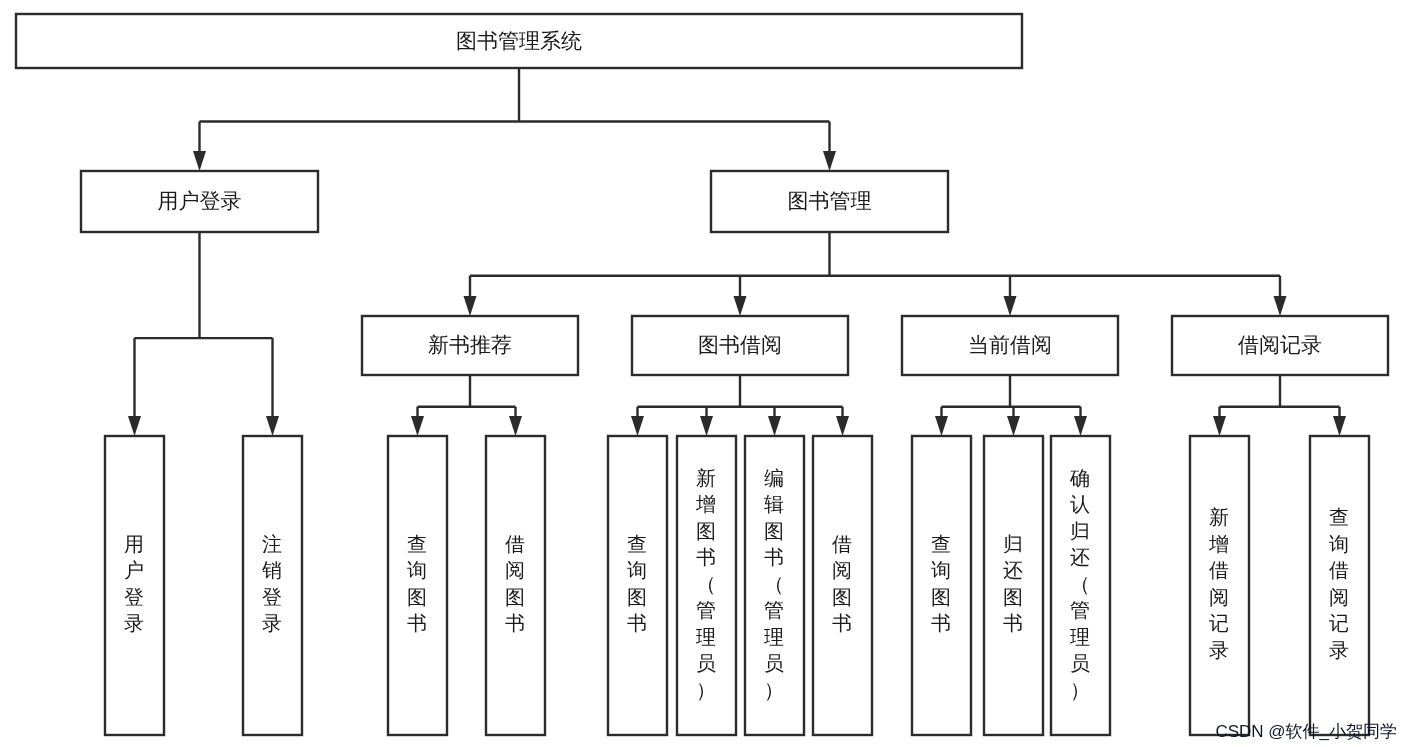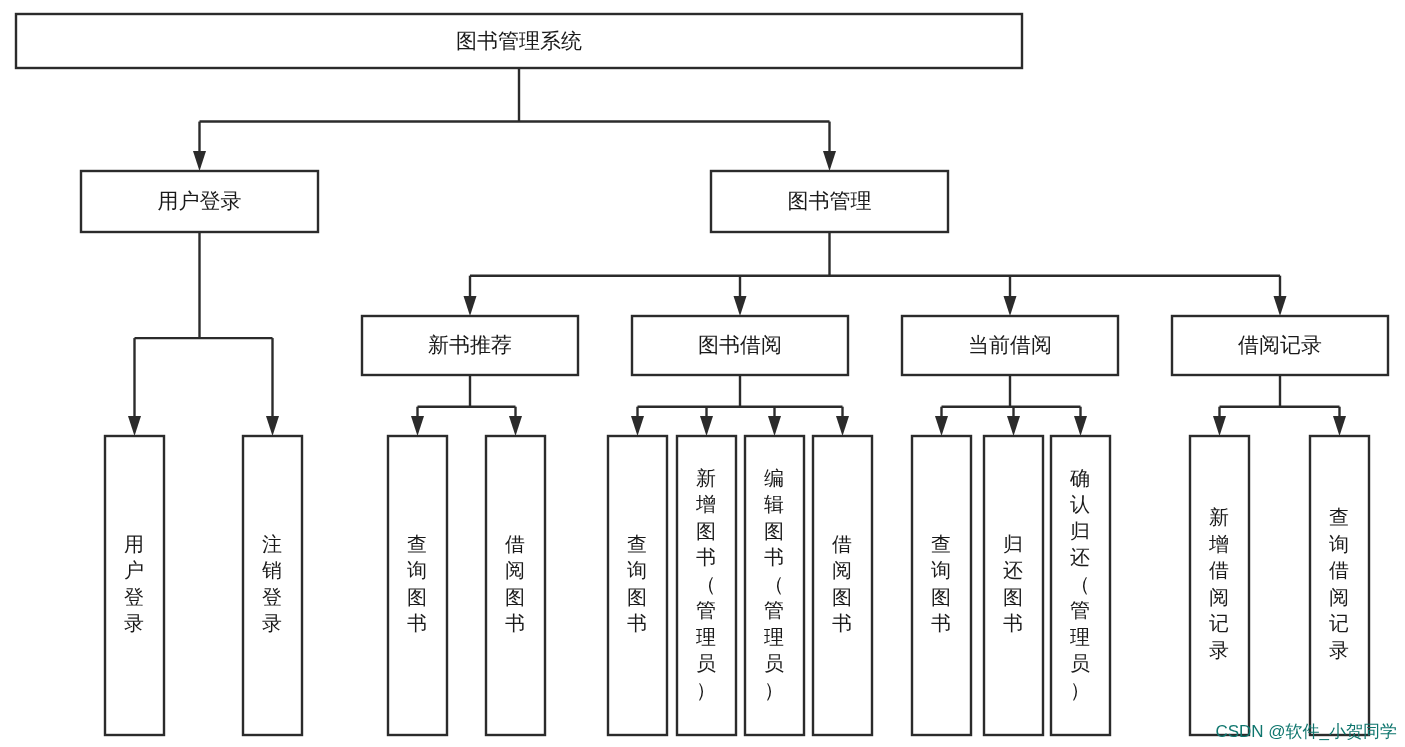--- a/index.html
+++ b/index.html
@@ -51,21 +51,21 @@
   .node-label.vertical {
     font-size: 20px;
     letter-spacing: 1px;
   }
   .watermark {
     position: absolute;
     right: 8px;
     bottom: 4px;
     font-family: "Liberation Sans", "DejaVu Sans", sans-serif;
     font-size: 17px;
-    color: #0f766e;
+    color: #0f172a;
     white-space: nowrap;
     pointer-events: none;
   }
 </style>
 </head>
 <body>
 
 <div id="diagram-root">
   <svg class="diagram" viewBox="0 0 1405 747" xmlns="http://www.w3.org/2000/svg">
     <g id="edges-layer">

